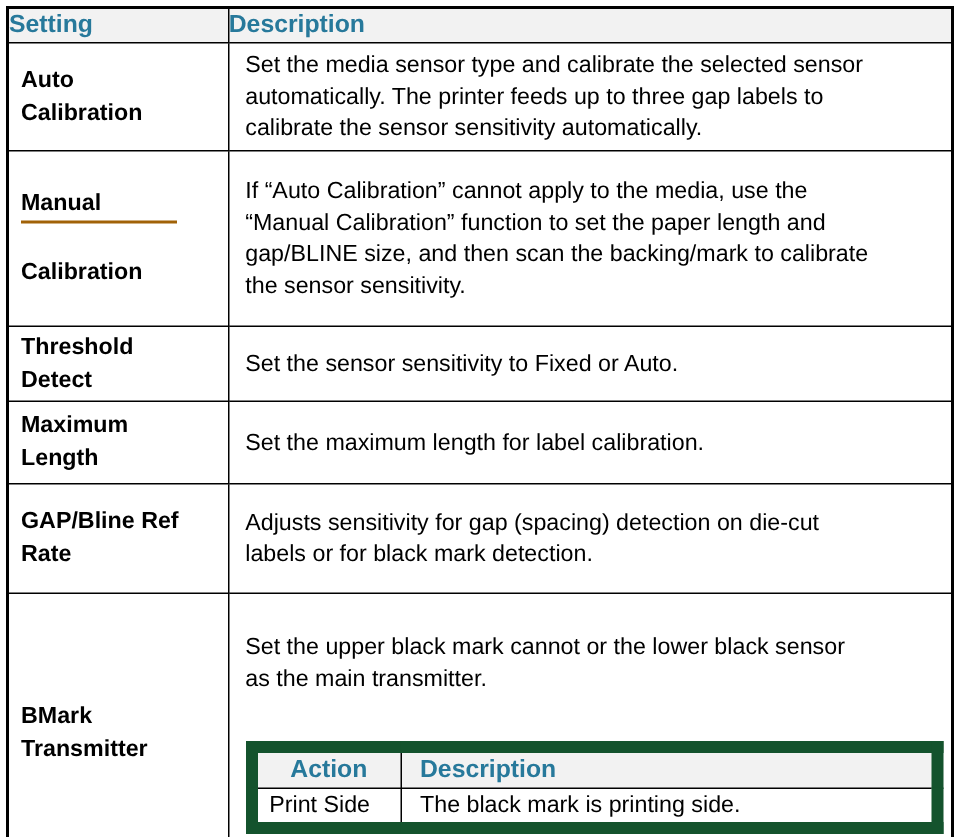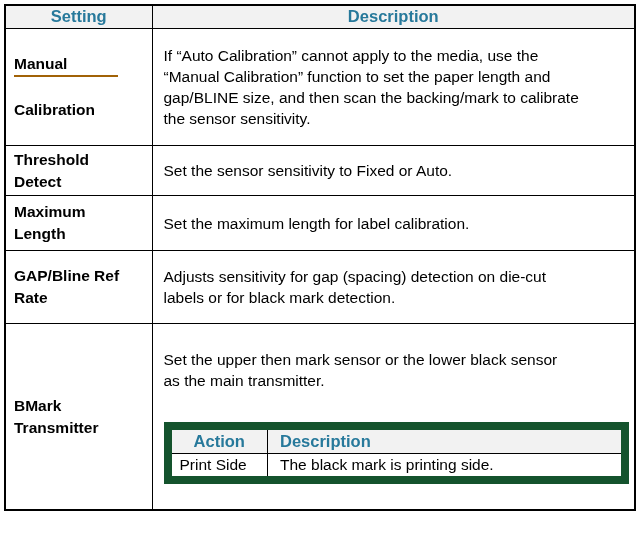--- a/index.html
+++ b/index.html
@@ -27,21 +27,21 @@
     border: 1.5px solid #000000;
     box-sizing: border-box;
     vertical-align: middle;
     overflow: hidden;
   }
   table.main thead th {
     background: #f2f2f2;
     color: #27799b;
     font-size: 16.5px;
     font-weight: bold;
-    text-align: center;
+    text-align: left;
     height: 23px;
     padding: 1px 0 2px 0;
   }
   td.setting {
     font-weight: bold;
     font-size: 15.5px;
     line-height: 22px;
     padding: 2px 4px 2px 8px;
     white-space: pre-line;
     color: #000000;
@@ -104,20 +104,27 @@
       <col class="c-setting">
       <col class="c-description">
     </colgroup>
     <thead>
       <tr>
         <th>Setting</th>
         <th>Description</th>
       </tr>
     </thead>
     <tbody>
+      <tr class="r-auto">
+        <td class="setting">Auto
+Calibration</td>
+        <td class="desc">Set the media sensor type and calibrate the selected sensor
+automatically. The printer feeds up to three gap labels to
+calibrate the sensor sensitivity automatically.</td>
+      </tr>
       <tr class="r-manual">
         <td class="setting">
           <span class="setting-line underlined">Manual</span>
           <span class="setting-line">Calibration</span>
         </td>
         <td class="desc">If “Auto Calibration” cannot apply to the media, use the
 “Manual Calibration” function to set the paper length and
 gap/BLINE size, and then scan the backing/mark to calibrate
 the sensor sensitivity.</td>
       </tr>
@@ -134,21 +141,21 @@
       <tr class="r-gap">
         <td class="setting">GAP/Bline Ref
 Rate</td>
         <td class="desc">Adjusts sensitivity for gap (spacing) detection on die-cut
 labels or for black mark detection.</td>
       </tr>
       <tr class="r-bmark">
         <td class="setting">BMark
 Transmitter</td>
         <td class="desc">
-          <div>Set the upper then mark sensor or the lower black sensor
+          <div>Set the upper black mark cannot or the lower black sensor
 as the main transmitter.</div>
           <table class="subtable">
             <colgroup>
               <col class="sc-action">
               <col class="sc-desc">
             </colgroup>
             <thead>
               <tr>
                 <th class="sh-action">Action</th>
                 <th class="sh-desc">Description</th>

